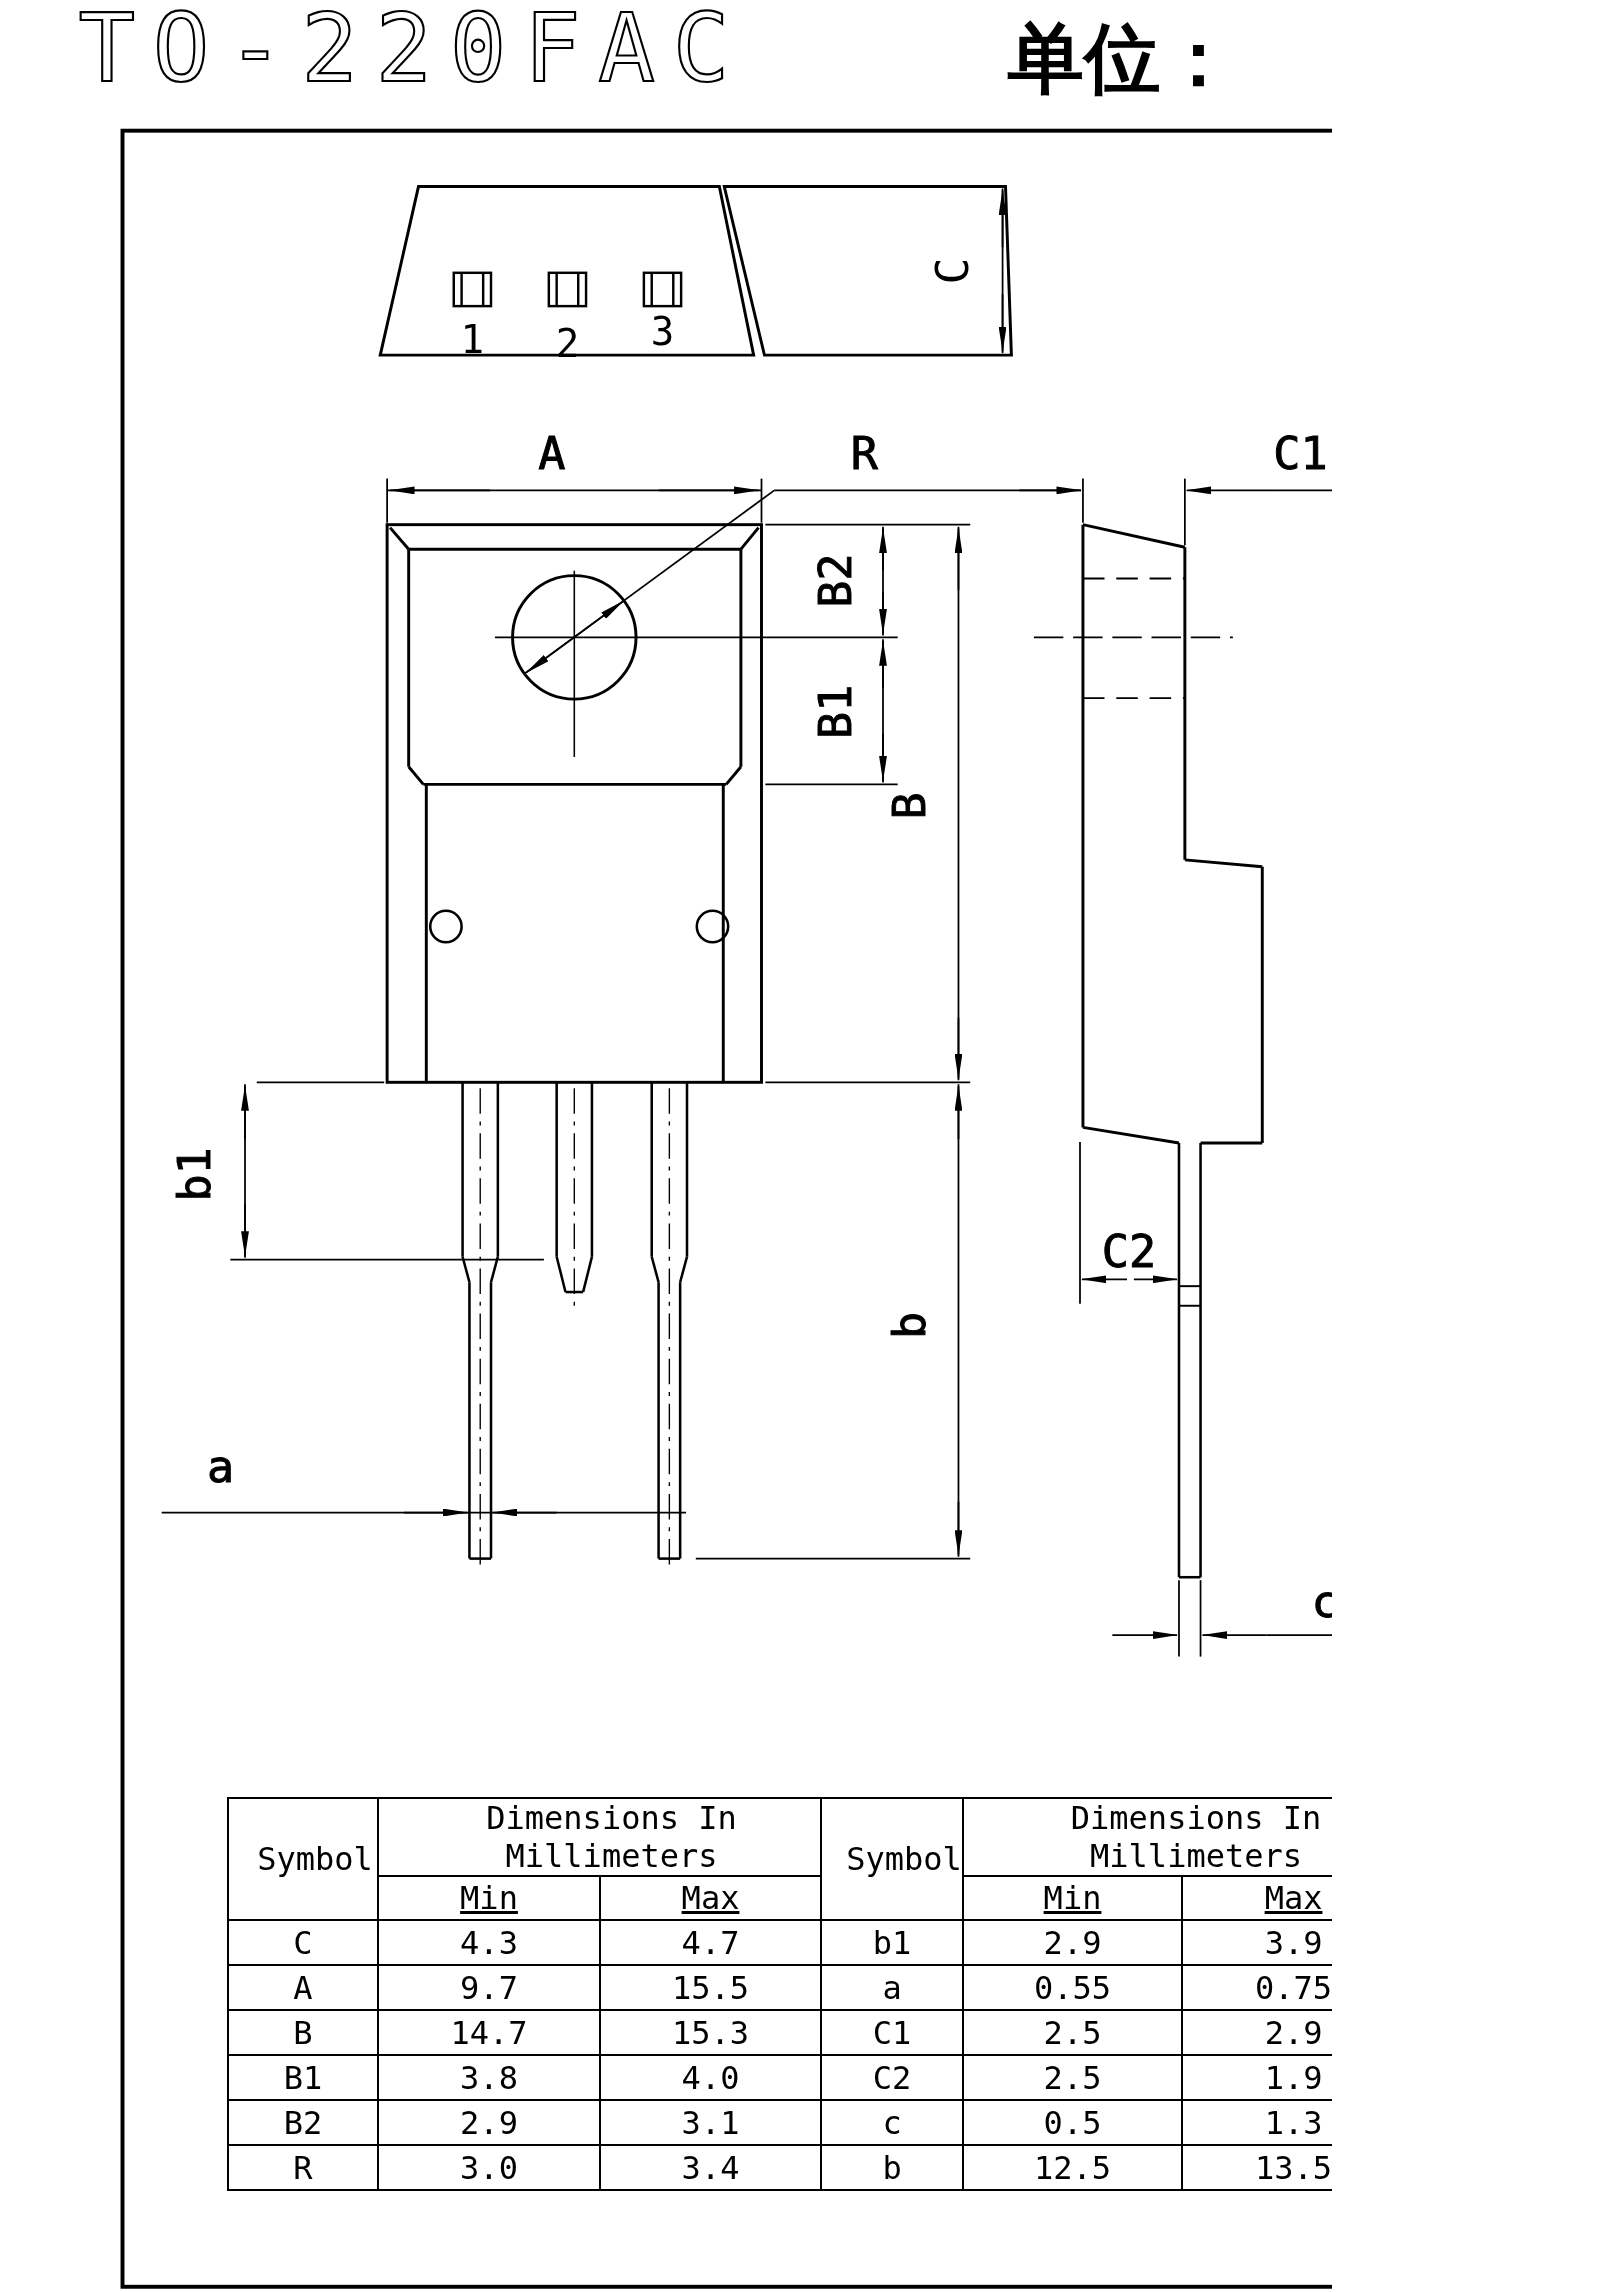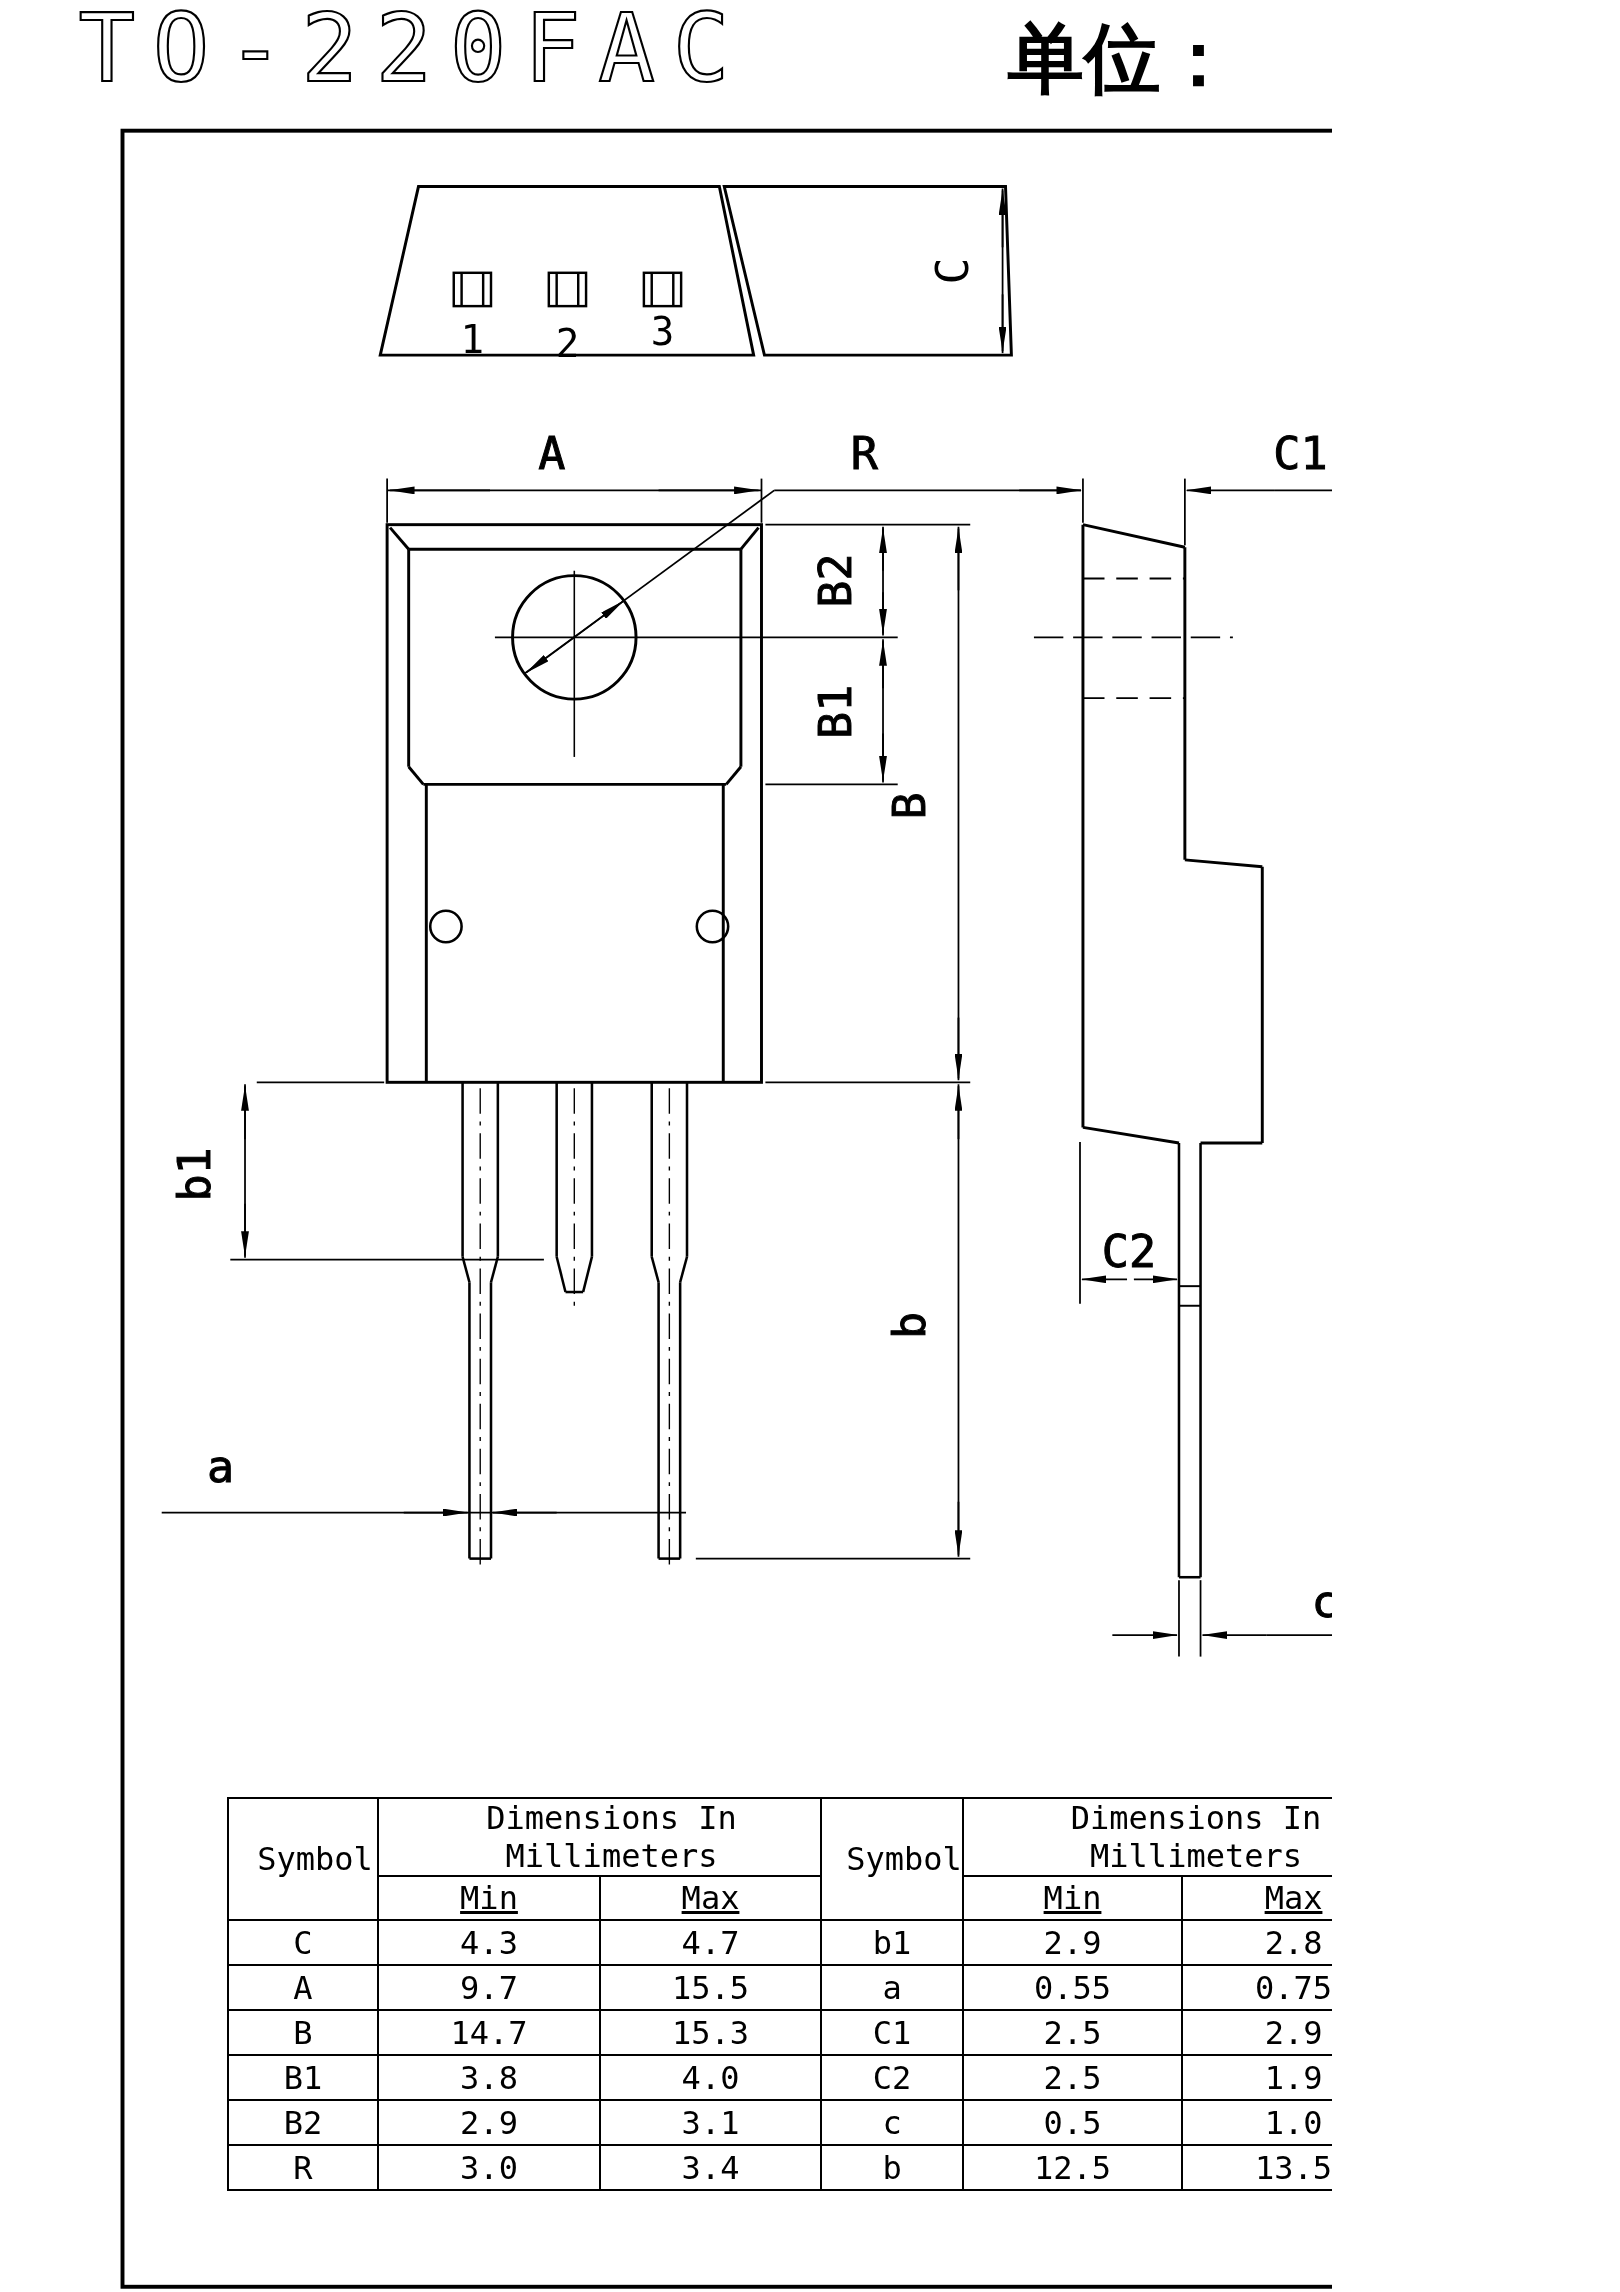--- a/index.html
+++ b/index.html
@@ -259,21 +259,21 @@
     <td>Max</td>
     <td>Min</td>
     <td>Max</td>
   </tr>
   <tr class="drow">
     <td>C</td>
     <td>4.3</td>
     <td>4.7</td>
     <td>b1</td>
     <td>2.9</td>
-    <td>2.8</td>
+    <td>3.9</td>
   </tr>
   <tr class="drow">
     <td>A</td>
     <td>9.7</td>
     <td>15.5</td>
     <td>a</td>
     <td>0.55</td>
     <td>0.75</td>
   </tr>
   <tr class="drow">
@@ -291,21 +291,21 @@
     <td>C2</td>
     <td>2.5</td>
     <td>1.9</td>
   </tr>
   <tr class="drow">
     <td>B2</td>
     <td>2.9</td>
     <td>3.1</td>
     <td>c</td>
     <td>0.5</td>
-    <td>1.0</td>
+    <td>1.3</td>
   </tr>
   <tr class="drow">
     <td>R</td>
     <td>3.0</td>
     <td>3.4</td>
     <td>b</td>
     <td>12.5</td>
     <td>13.5</td>
   </tr>
 </tbody>

